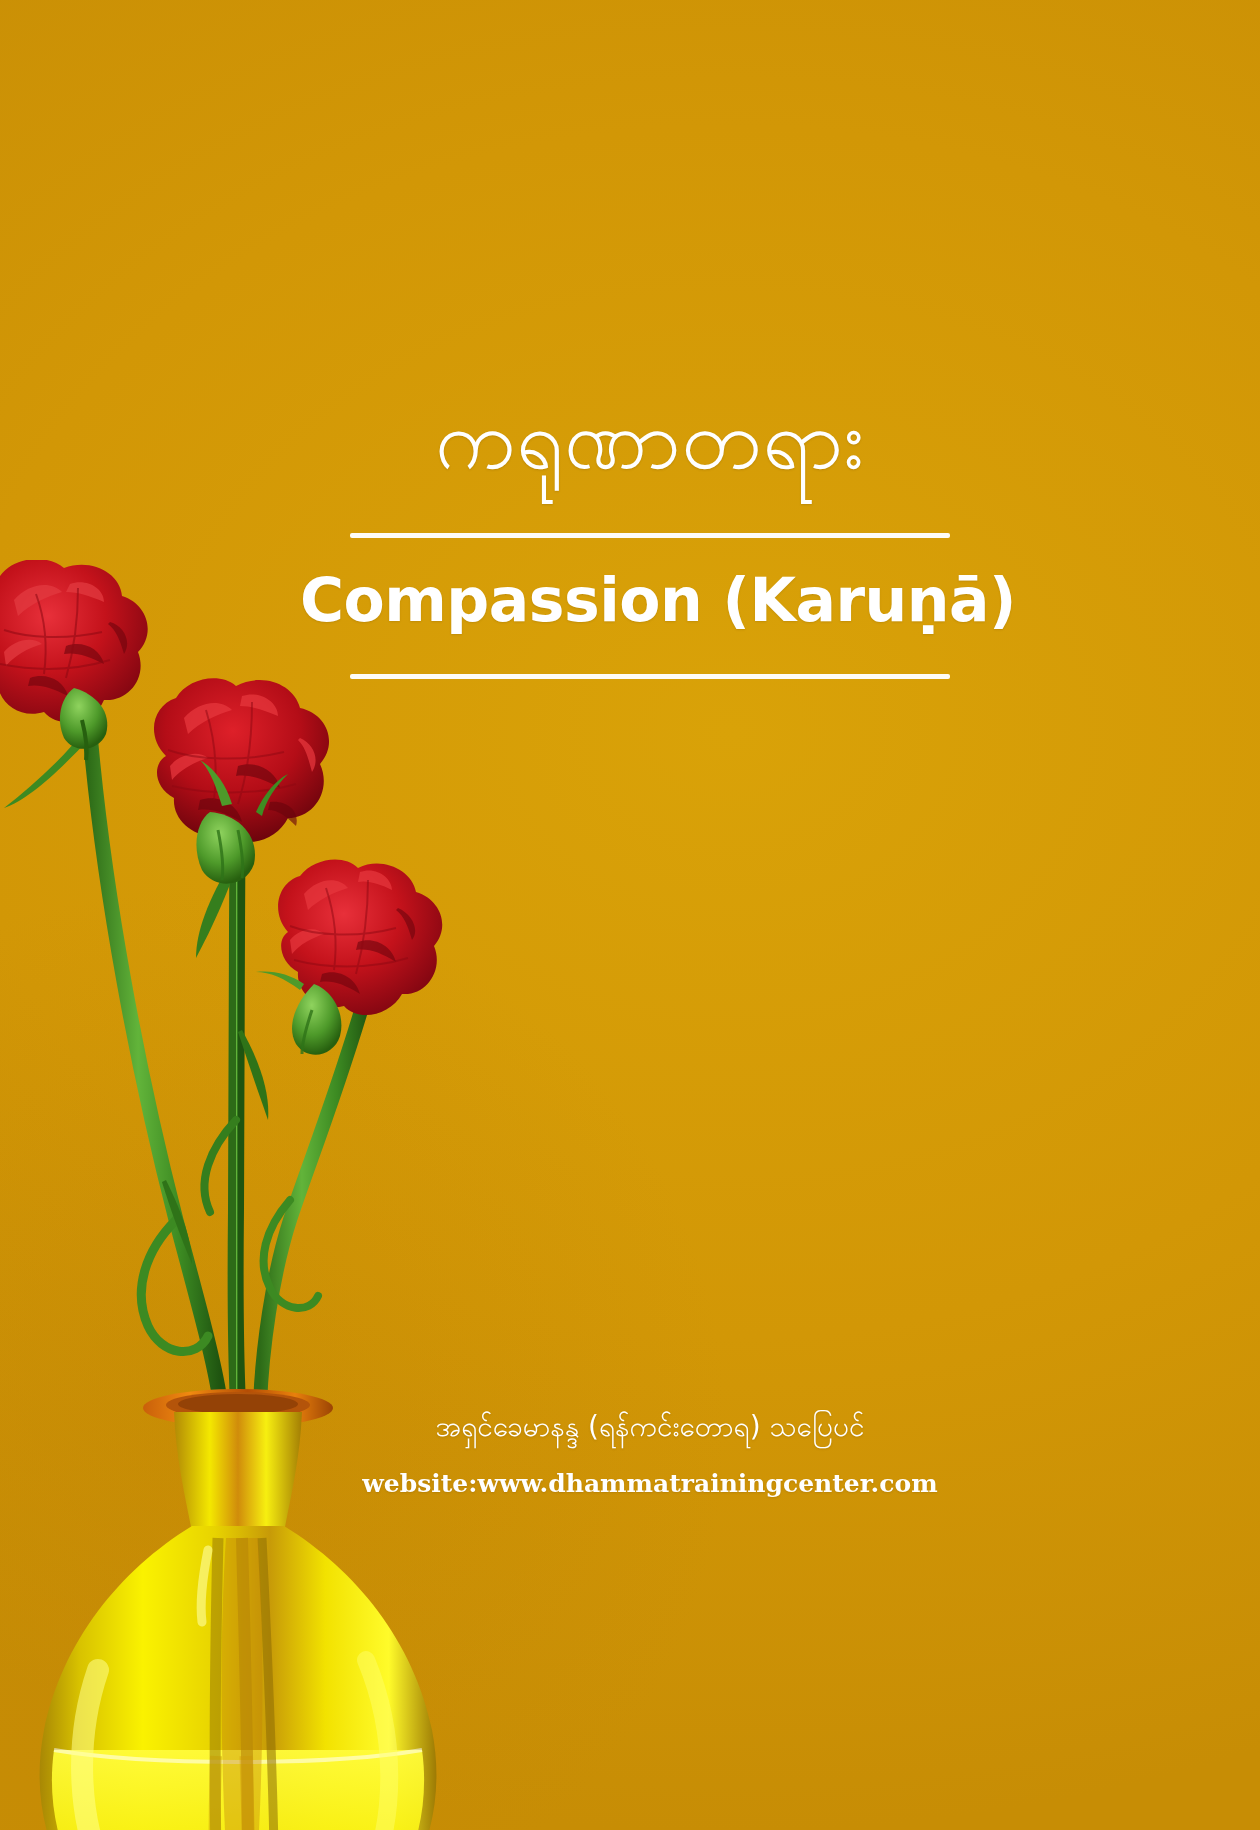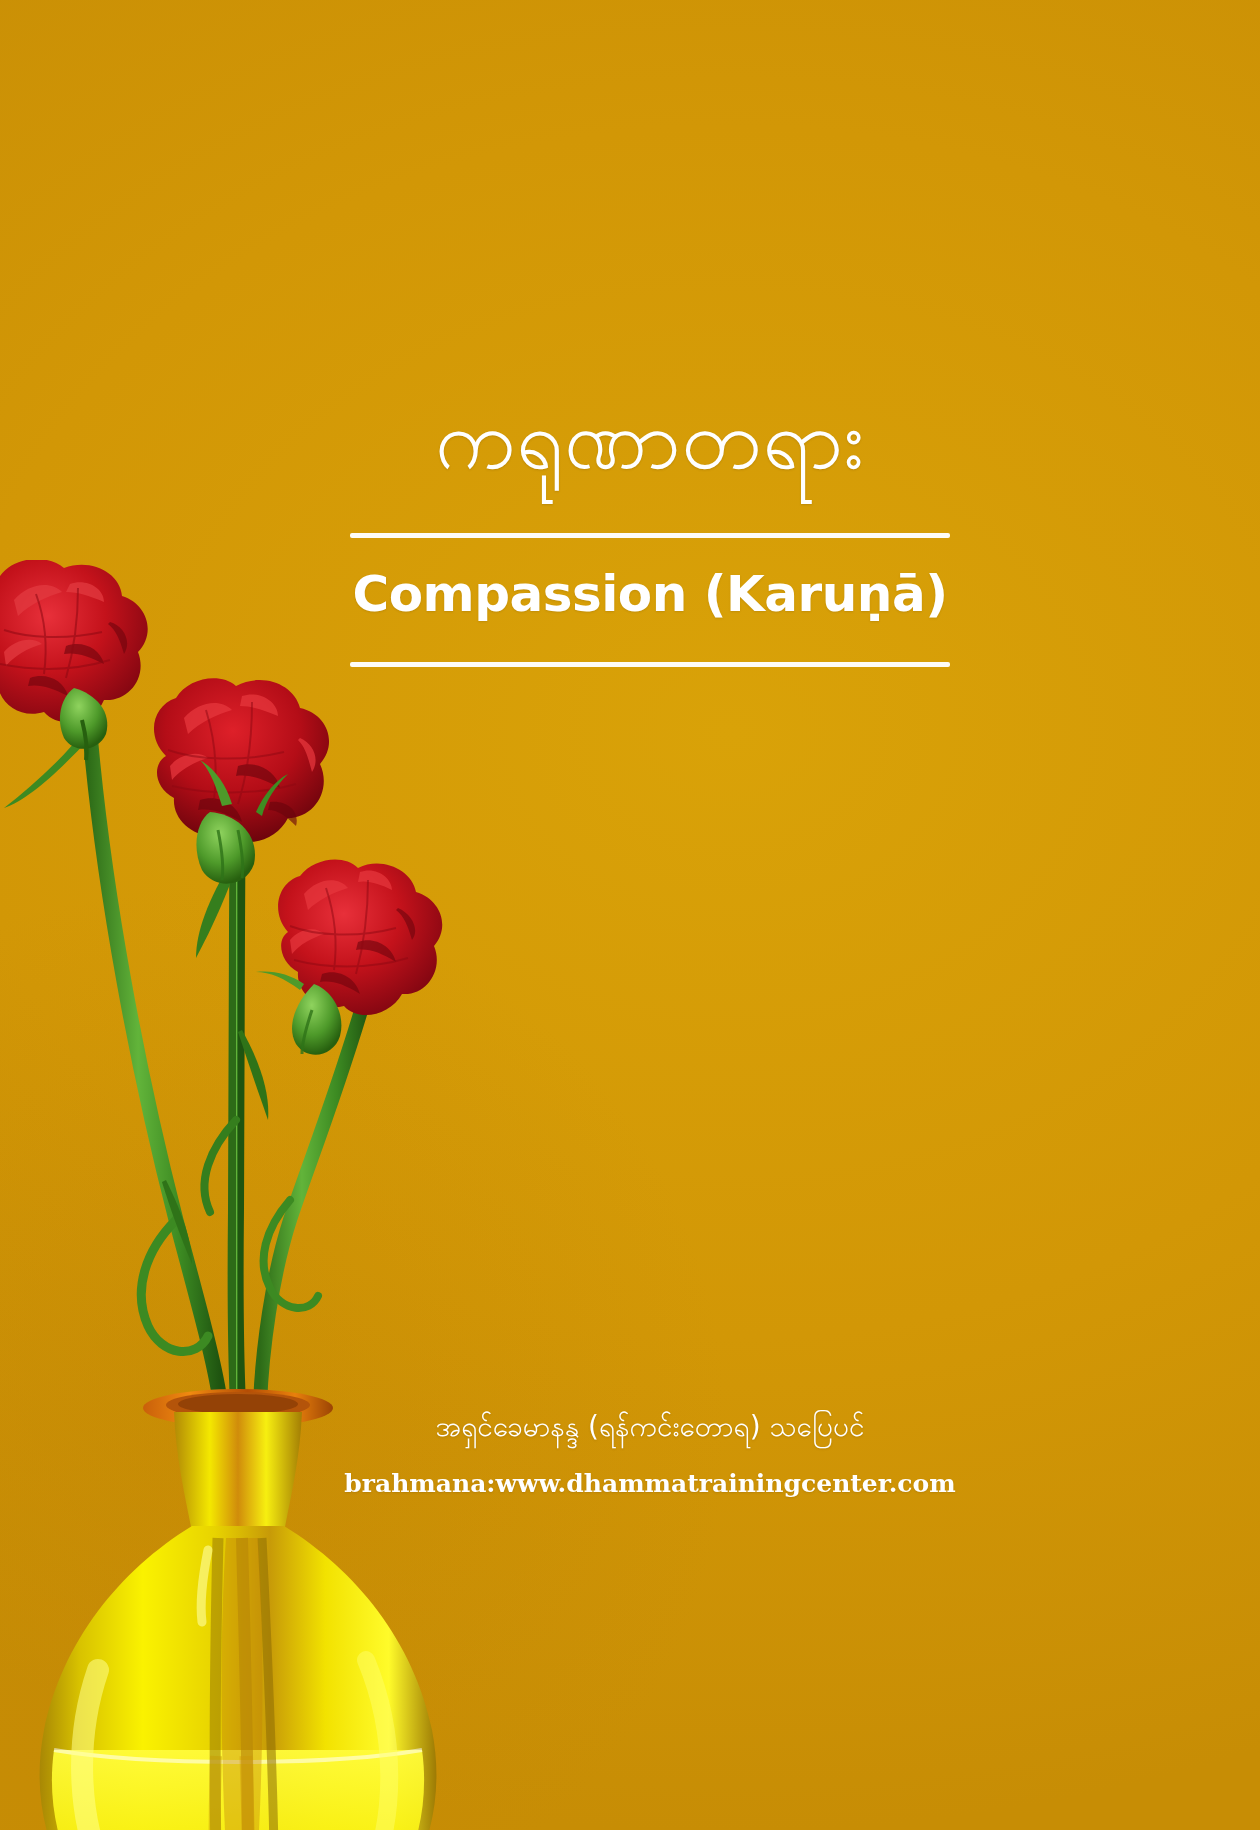--- a/index.html
+++ b/index.html
@@ -60,21 +60,21 @@
     width: 600px;
     opacity: 0.97;
   }
   .rule-top { margin-top: 44px; }
   .rule-bottom { margin-top: 38px; }
 
   .title-en {
     color: #FFFFFF;
     font-family: "DejaVu Sans", "Liberation Sans", sans-serif;
     font-weight: bold;
-    font-size: 50px;
+    font-size: 60px;
     line-height: 1.2;
     letter-spacing: -0.5px;
     margin-top: 26px;
     margin-bottom: 6px;
     white-space: nowrap;
     text-shadow: 0 1px 2px rgba(120,80,0,0.22);
   }
 
   
   .credits {
@@ -341,16 +341,16 @@
 
   <div class="title-block">
     <div class="title-my">ကရုဏာတရား</div>
     <div class="rule rule-top"></div>
     <div class="title-en">Compassion (Karuṇā)</div>
     <div class="rule rule-bottom"></div>
   </div>
 
   <div class="credits">
     <div class="author-my">အရှင်ခေမာနန္ဒ (ရန်ကင်းတောရ) သပြေပင်</div>
-    <div class="contact website-line">brahmana:www.dhammatrainingcenter.com</div>
+    <div class="contact website-line">website:www.dhammatrainingcenter.com</div>
   </div>
 
 </div>
 
 </body></html>

